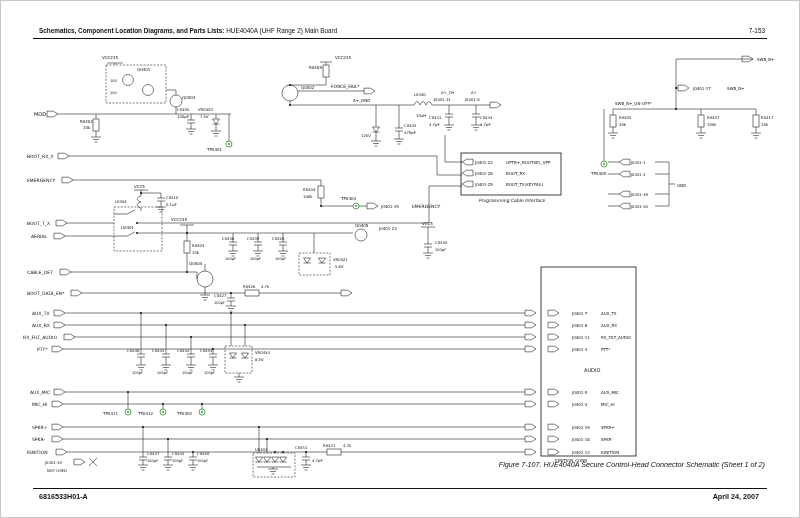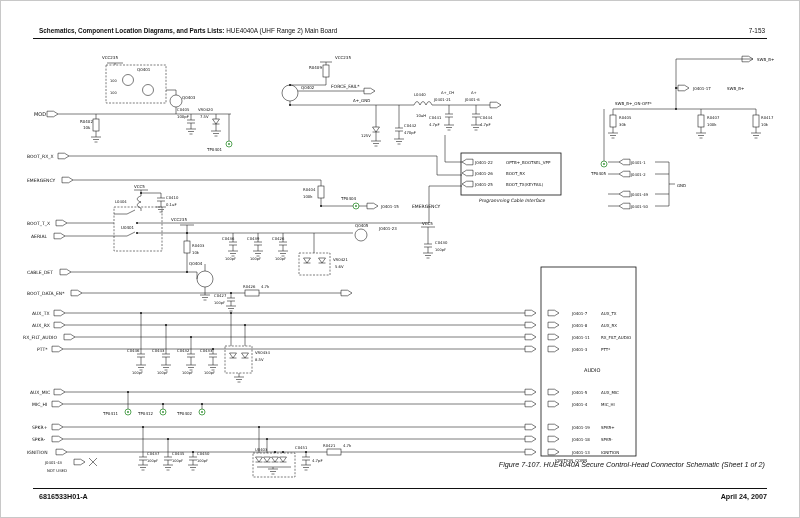--- a/index.html
+++ b/index.html
@@ -3,21 +3,21 @@
 <meta charset="utf-8">
 <style>
   html,body{margin:0;padding:0;background:#9a9a9a;}
   .page{position:relative;width:800px;height:518px;background:#ffffff;border:1px solid #c8c8c8;
         font-family:"Liberation Sans","DejaVu Sans",sans-serif;color:#111;overflow:hidden;box-sizing:border-box;}
   .header{position:absolute;left:38px;right:34px;top:26px;display:flex;justify-content:space-between;font-size:6.4px;}
   .header .b{font-weight:bold;}
   .rule{position:absolute;left:32px;right:32px;height:1px;background:#111;}
   .rule-top{top:37px;}
   .rule-bottom{top:487px;}
-  .footer{position:absolute;left:38px;right:32px;top:491px;display:flex;justify-content:space-between;
+  .footer{position:absolute;left:38px;right:40px;top:491px;display:flex;justify-content:space-between;
           font-size:7.2px;font-weight:bold;}
   .caption{position:absolute;right:34px;top:459px;font-size:7.2px;font-style:italic;white-space:nowrap;}
   svg{position:absolute;left:0;top:0;}
   .wire{stroke:#111;stroke-width:.55;fill:none;}
   .boxsolid{stroke:#111;stroke-width:.8;fill:none;}
   .boxdash{stroke:#111;stroke-width:.55;fill:none;stroke-dasharray:2 1.4;}
   .sym{stroke:#111;stroke-width:.55;fill:none;}
   .dot{fill:#111;stroke:none;}
   .tp{stroke:#2f8f2f;stroke-width:.8;fill:#fff;}
   .tp-dot{fill:#2f8f2f;stroke:none;}

